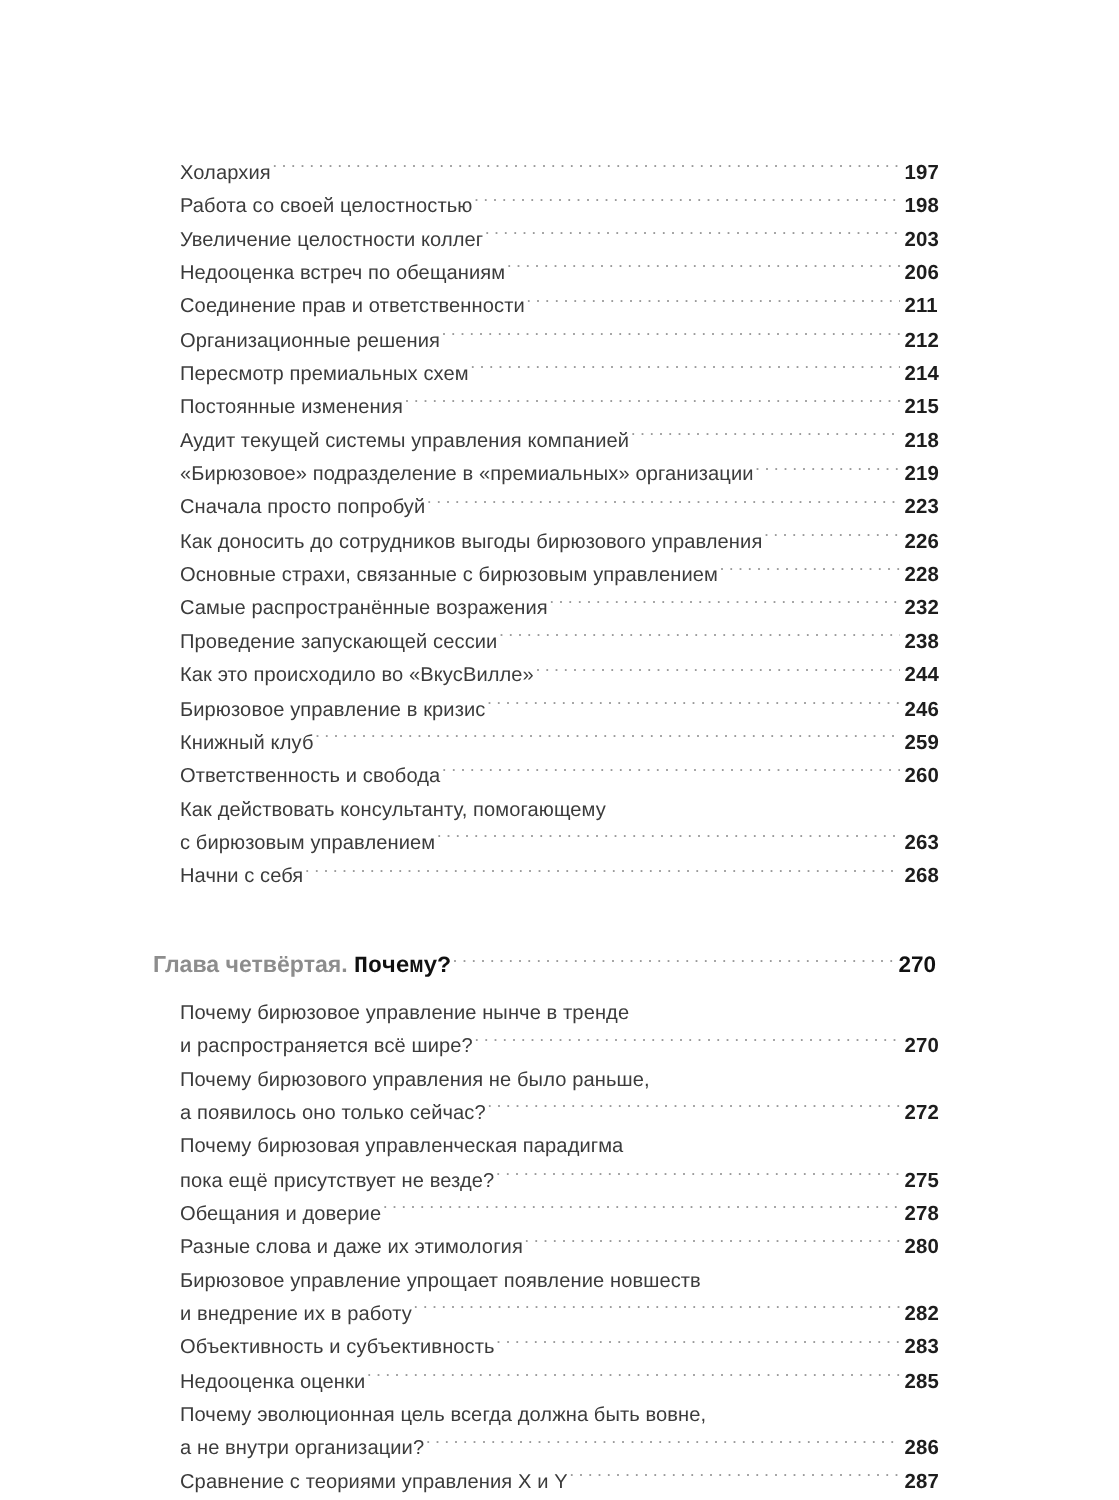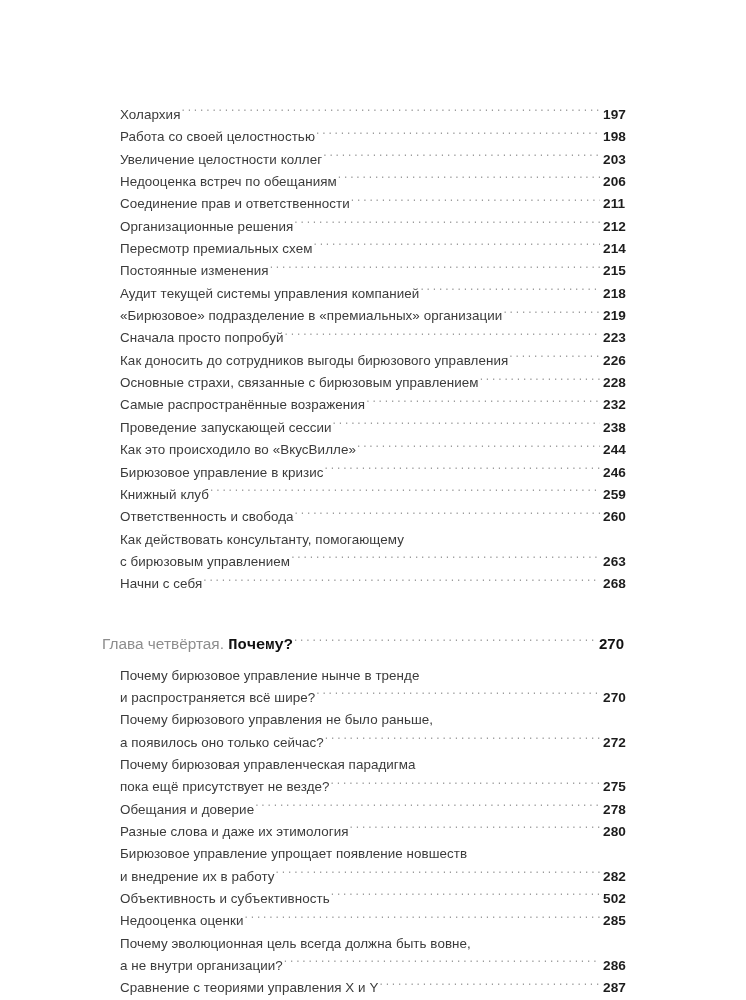--- a/index.html
+++ b/index.html
@@ -103,21 +103,21 @@
     margin-bottom: 9px;
     padding-left: 0;
     font-size: 15.4px;
     line-height: 22px;
   }
   .chapter .row-title {
     font-weight: bold;
   }
   .chapter .chapter-pre {
     color: #8d8d8d;
-    font-weight: normal;
+    font-weight: bold;
   }
   .chapter .chapter-name {
     color: #111111;
     font-weight: bold;
     font-family: Liberation Mono, monospace;
   }
   .chapter .page-num {
     font-size: 15px;
     color: #111111;
     min-width: 31px;
@@ -340,21 +340,21 @@
           <div class="row">
             <span class="row-title">и внедрение их в работу</span>
             <span class="leader"></span>
             <span class="page-num">282</span>
           </div>
         </div>
         <div class="entry">
           <div class="row">
             <span class="row-title">Объективность и субъективность</span>
             <span class="leader"></span>
-            <span class="page-num">502</span>
+            <span class="page-num">283</span>
           </div>
         </div>
         <div class="entry">
           <div class="row">
             <span class="row-title">Недооценка оценки</span>
             <span class="leader"></span>
             <span class="page-num">285</span>
           </div>
         </div>
         <div class="entry">

